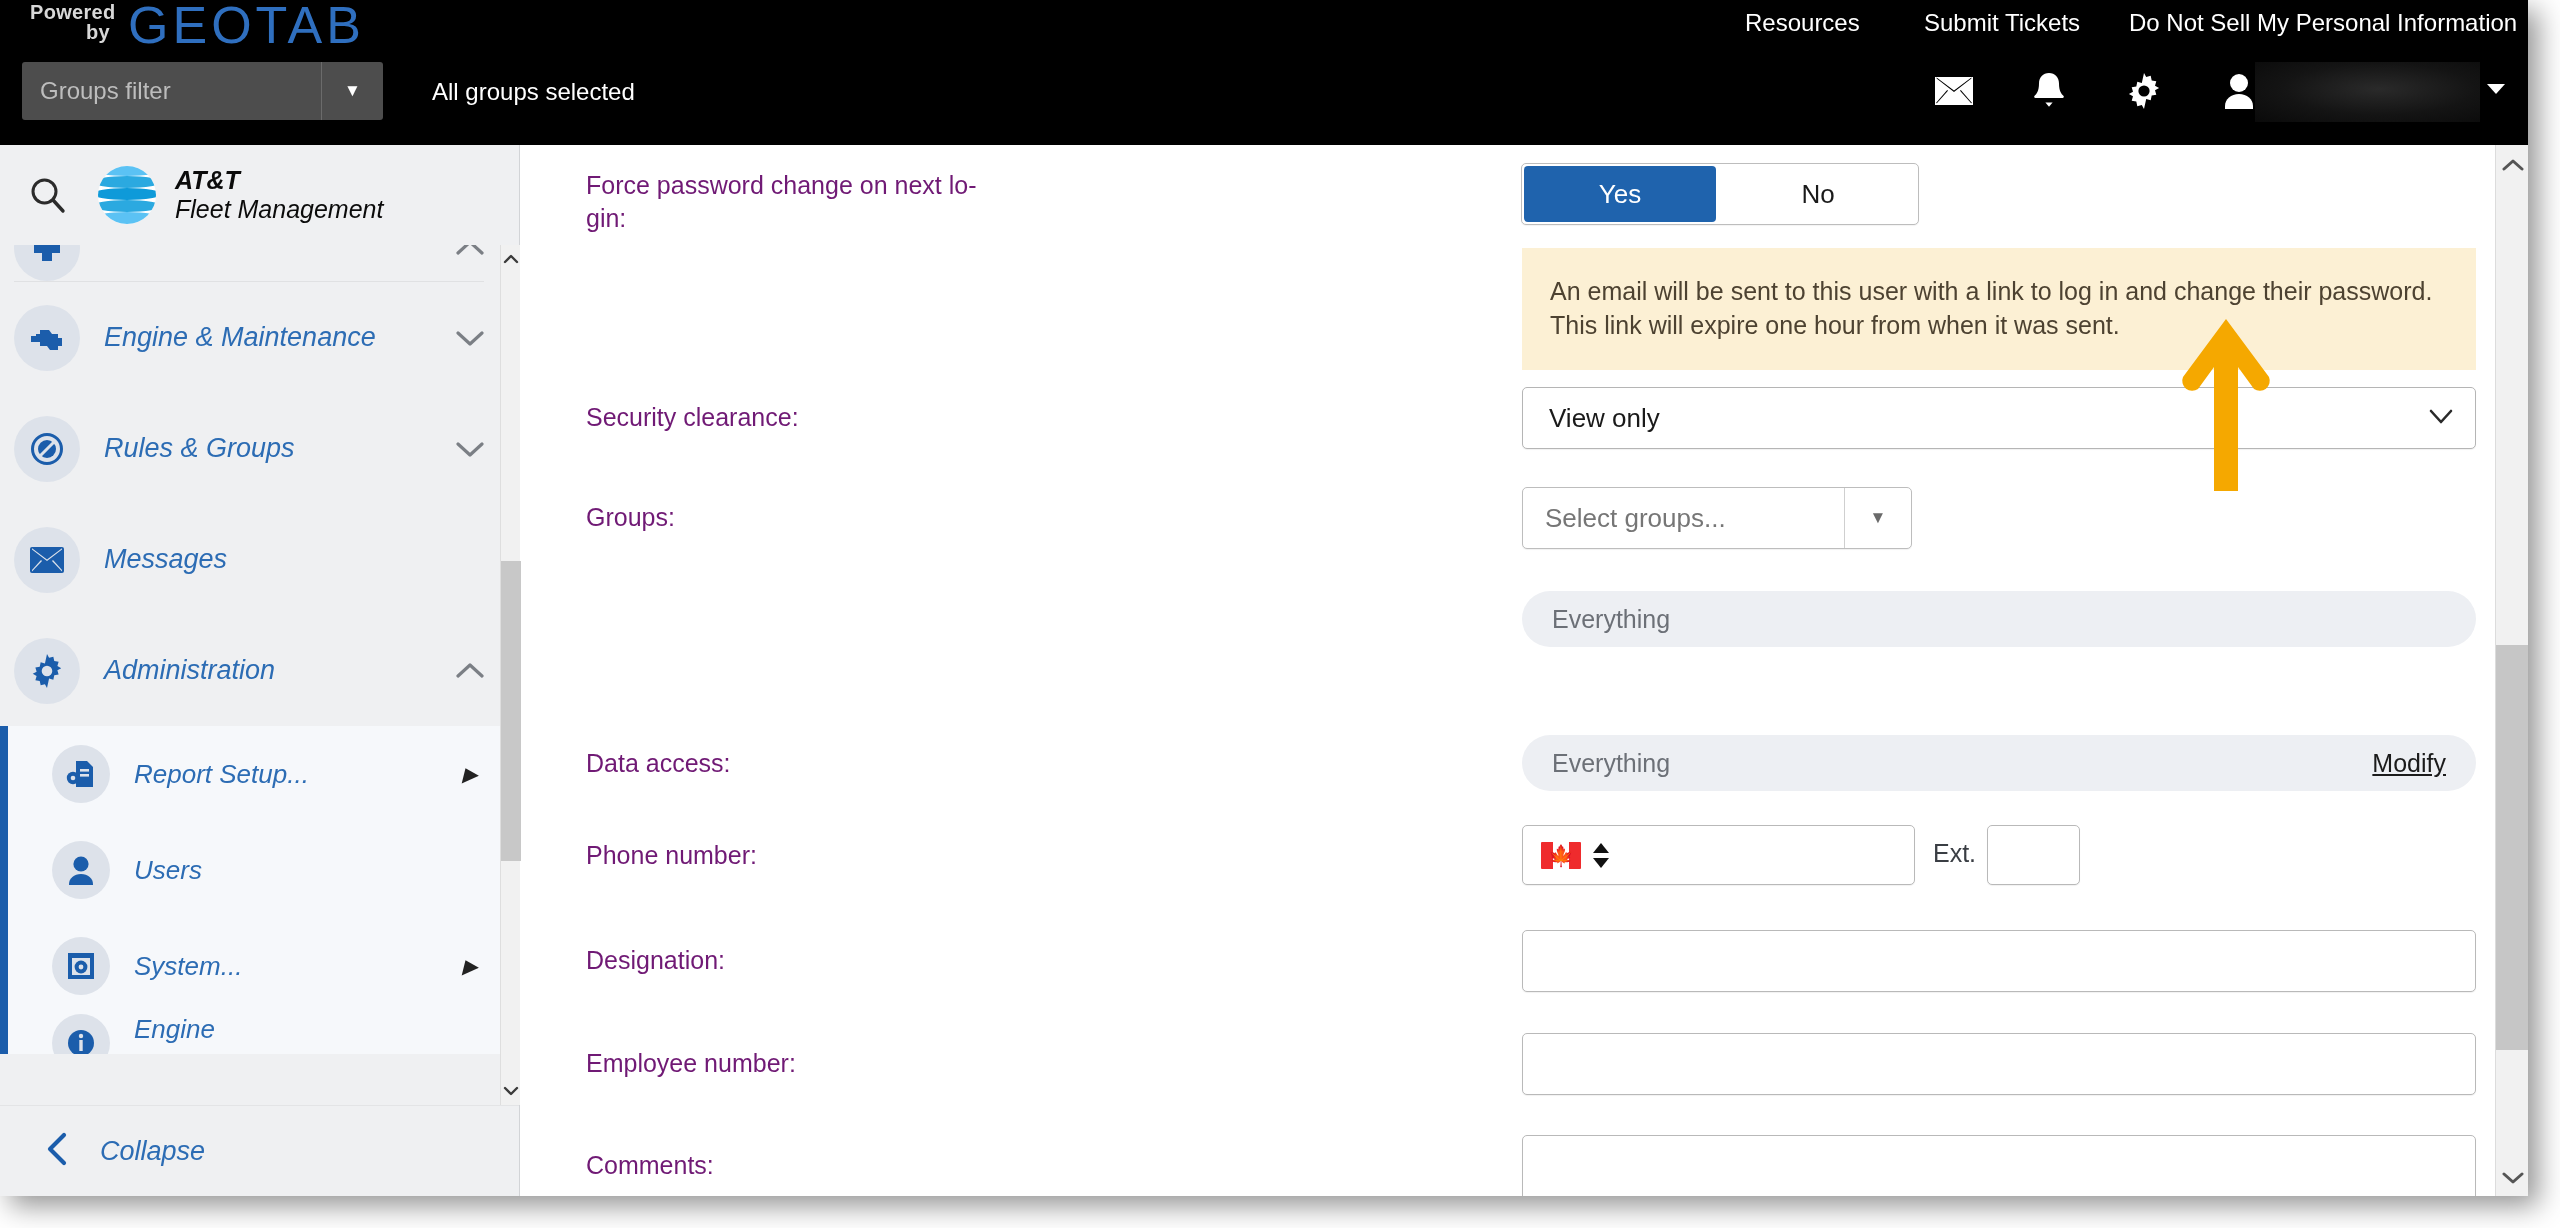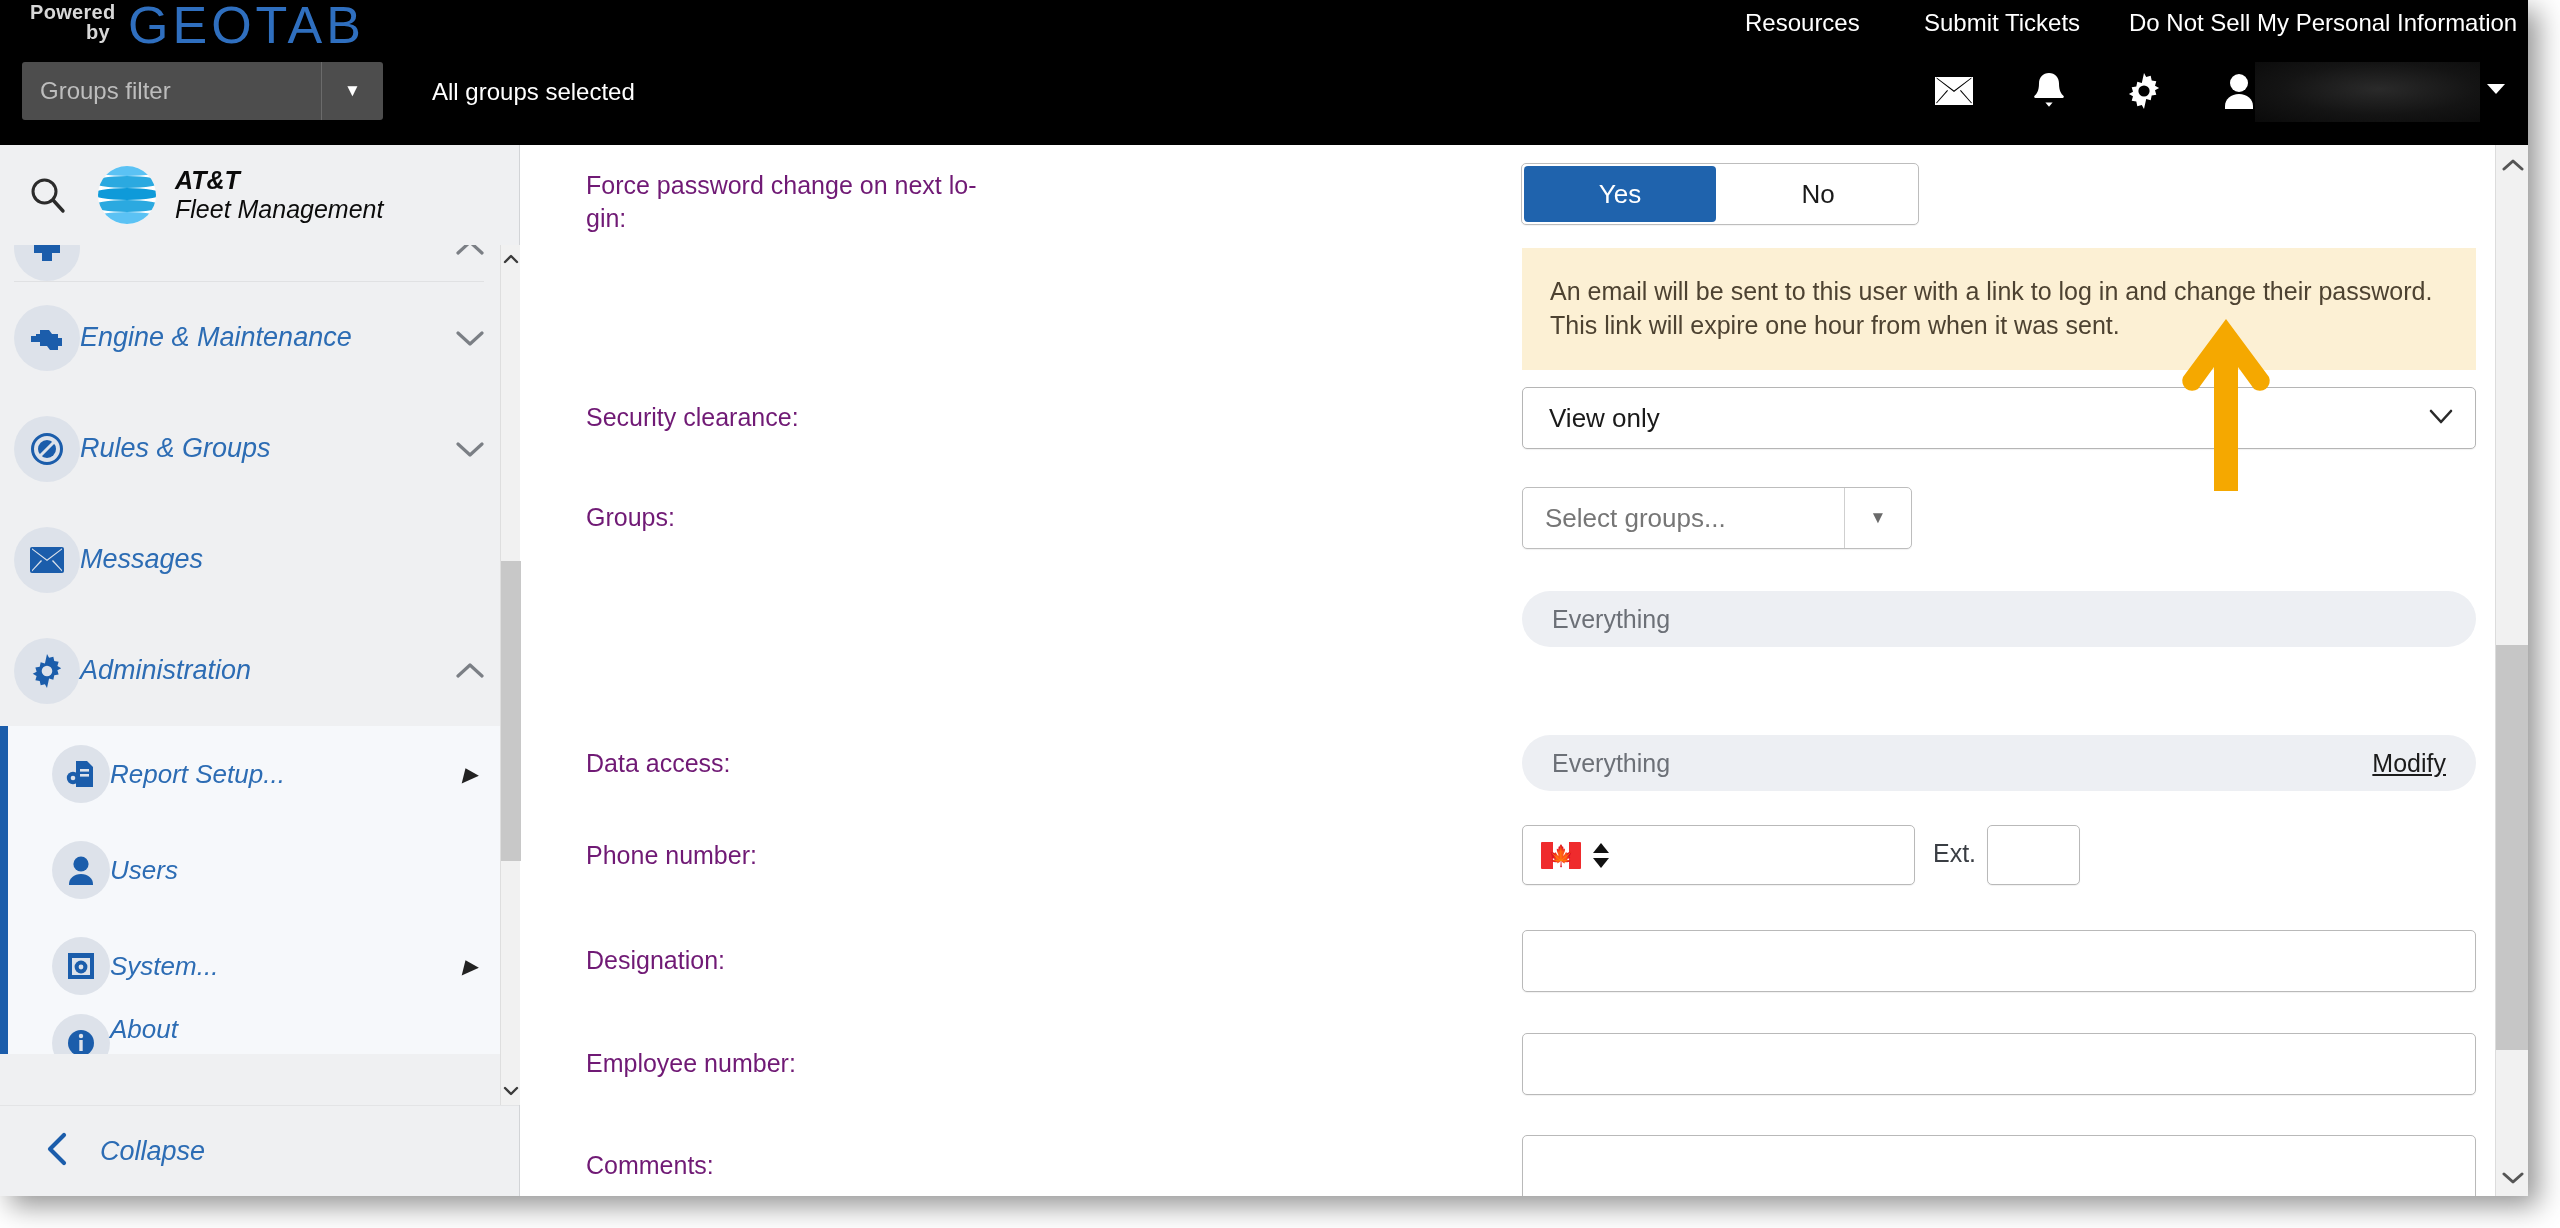--- a/index.html
+++ b/index.html
@@ -131,20 +131,21 @@
   .sb-item.partial-top { height: 40px; align-items: flex-start; overflow: hidden; }
   .sb-badge {
     width: 66px; height: 66px; flex: 0 0 66px;
     border-radius: 50%;
     background: #dde2ea;
     display: flex; align-items: center; justify-content: center;
     color: #1b5dab;
   }
   .sb-badge.sm { width: 58px; height: 58px; flex: 0 0 58px; }
   .sb-label {
+    margin-left: 24px;
     color: #2c6cb4; font-size: 27px;
     flex: 1; white-space: nowrap;
   }
   .sb-label.sm { font-size: 26px; }
   .sb-chev {
     width: 60px; display: flex; align-items: center; justify-content: center;
     color: #7b7f85;
   }
   .sb-arrow-right {
     width: 60px; display: flex; align-items: center; justify-content: center;
@@ -575,21 +576,21 @@
 
       <div class="sb-item sub highlight" style="height:40px;overflow:hidden;align-items:flex-start;">
         <div class="sb-active-bar"></div>
         <div class="sb-badge sm">
           <svg width="28" height="28" viewBox="0 0 28 28">
               <circle cx="14" cy="14" r="13" fill="#1b5dab"></circle>
               <rect x="12.3" y="11" width="3.4" height="11" fill="#dde2ea"></rect>
               <circle cx="14" cy="7" r="2.2" fill="#dde2ea"></circle>
             </svg>
         </div>
-        <div class="sb-label sm">About</div>
+        <div class="sb-label sm">Engine</div>
       </div>
 
     </div>
 
     <div class="sb-scrollbar">
       <div class="sb-up">
         <svg width="16" height="10" viewBox="0 0 16 10">
             <polyline points="2,8 8,2 14,8" fill="none" stroke="#3b3b3b" stroke-width="2.4" stroke-linecap="round" stroke-linejoin="round"></polyline>
           </svg>
       </div>

